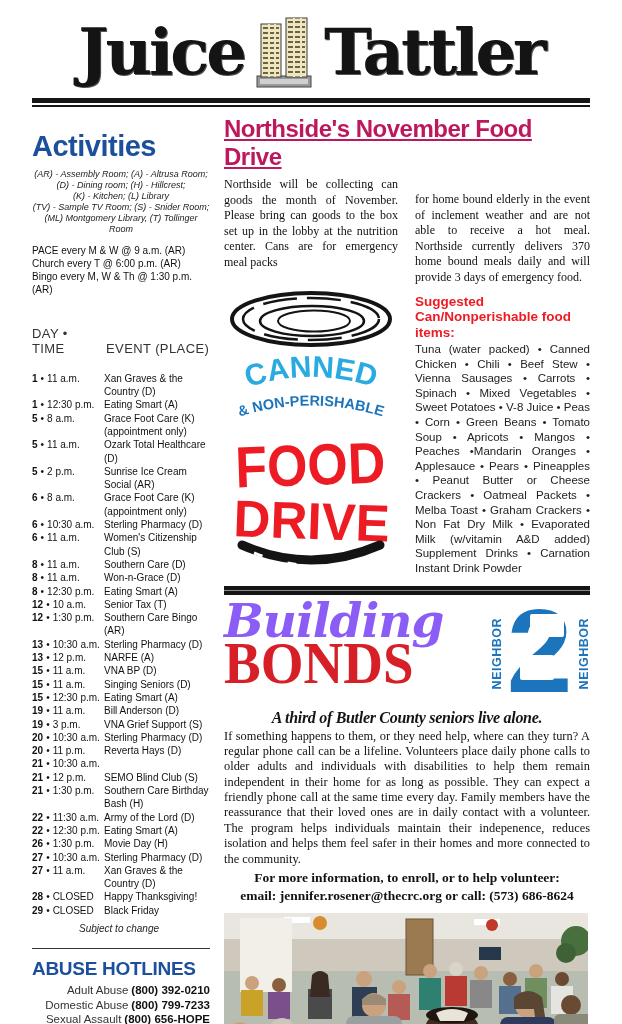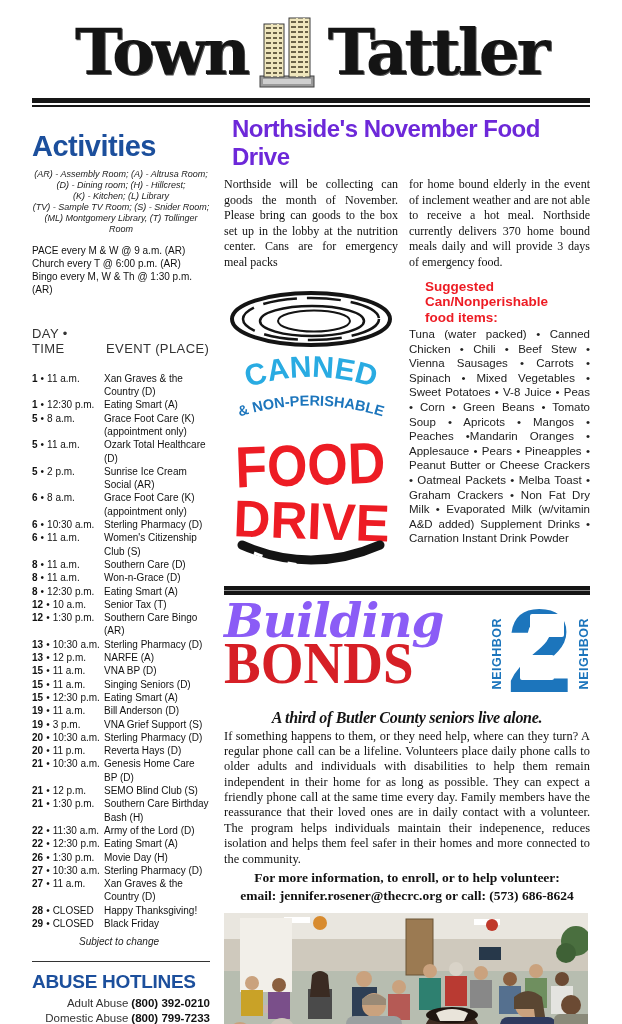--- a/index.html
+++ b/index.html
@@ -29,27 +29,27 @@
   .ev-dt b{font-weight:bold;}
   .ev-dt .b{margin:0 3px;}
   .ev-name{flex:1;}
   .ev-note{display:block;}
   .footnote{font-style:italic;font-size:10px;text-align:center;margin:6px 4px 0 0;color:#222;}
   .div-rule{border:none;border-top:1.5px solid #333;margin:14px 0 9px;}
   .abuse-title{color:#1c4f9c;font-weight:bold;font-size:19px;margin:2px 0 3px;letter-spacing:-0.3px;}
   .hot-row{font-size:11.5px;line-height:1.28;color:#333;text-align:right;}
   .hot-row b{color:#111;margin-left:3px;}
   
-  .headline{font-weight:bold;font-size:24px;letter-spacing:-0.5px;color:#6d28d9;margin:2px 8px 6px;}
-  .art-cols{display:flex;gap:11px;}
+  .headline{font-weight:bold;font-size:24px;letter-spacing:-0.5px;color:#be185d;margin:2px 0 6px;text-decoration:underline;}
+  .art-cols{display:flex;gap:17px;align-items:flex-end;}
   .art-c1{width:174px;flex:none;}
   .art-c2{flex:1;min-width:0;}
   .serif-just{font-family:"Liberation Serif",serif;font-size:12px;line-height:1.3;
               text-align:justify;color:#111;}
-  .sugg-head{color:#ed1c24;font-weight:bold;font-size:13.5px;line-height:1.15;margin:8px 16px 2px;}
+  .sugg-head{color:#ed1c24;font-weight:bold;font-size:13.5px;line-height:1.15;margin:8px 0 2px;}
   .sugg-items{font-size:11.5px;line-height:1.27;text-align:justify;color:#222;}
   .bar{height:9px;margin:10px 0 4px;
        background:linear-gradient(#151515 0 40%,#8a8a8a 40% 58%,#151515 58% 100%);}
   
   .bb{display:flex;align-items:flex-start;gap:6px;}
   .bb-words{width:232px;flex:none;}
   .bb-building{font-family:"DejaVu Serif",serif;font-style:italic;font-weight:bold;
                font-size:47px;color:#8b5cf6;line-height:.95;letter-spacing:-1px;}
   .bb-bonds{font-family:"Liberation Serif",serif;font-weight:bold;font-size:55px;
             color:#d61f26;line-height:.85;letter-spacing:0;margin-top:-4px;
@@ -71,21 +71,21 @@
   .cta{font-family:"Liberation Serif",serif;font-weight:bold;font-size:13.5px;
        text-align:center;line-height:1.35;color:#111;margin-top:2px;}
   .photo-wrap{margin-top:8px;}
 </style>
 </head>
 <body>
 
 <div class="page">
 
   <div class="masthead">
-    <span class="mast-word">Town</span>
+    <span class="mast-word">Juice</span>
     <svg width="56" height="76" viewBox="0 0 56 76" aria-hidden="true">
       <rect x="1" y="62" width="54" height="11" fill="#9a9a9a" stroke="#444"></rect>
       <rect x="4" y="65" width="48" height="5" fill="#cfcfcf"></rect>
       <rect x="5" y="10" width="20" height="53" fill="#efe6bd" stroke="#3a3a3a"></rect>
       <rect x="30" y="4" width="21" height="59" fill="#efe6bd" stroke="#3a3a3a"></rect>
       <g fill="#6b6348">
         <rect x="7" y="13" width="16" height="2"></rect>
           <rect x="7" y="18" width="16" height="2"></rect>
         <rect x="7" y="23" width="16" height="2"></rect>
           <rect x="7" y="28" width="16" height="2"></rect>
@@ -230,21 +230,20 @@
           <div class="ev-row">
           <span class="ev-dt"><b>20</b><span class="b">•</span><span>10:30 a.m.</span></span>
           <span class="ev-name"><span>Sterling Pharmacy (D)</span></span>
         </div>
           <div class="ev-row">
           <span class="ev-dt"><b>20</b><span class="b">•</span><span>11 p.m.</span></span>
           <span class="ev-name"><span>Reverta Hays (D)</span></span>
         </div>
           <div class="ev-row">
           <span class="ev-dt"><b>21</b><span class="b">•</span><span>10:30 a.m.</span></span>
-          <span class="ev-name"><span>Genesis Home Care BP (D)</span></span>
         </div>
           <div class="ev-row">
           <span class="ev-dt"><b>21</b><span class="b">•</span><span>12 p.m.</span></span>
           <span class="ev-name"><span>SEMO Blind Club (S)</span></span>
         </div>
           <div class="ev-row">
           <span class="ev-dt"><b>21</b><span class="b">•</span><span>1:30 p.m.</span></span>
           <span class="ev-name"><span>Southern Care Birthday Bash (H)</span></span>
         </div>
           <div class="ev-row">

